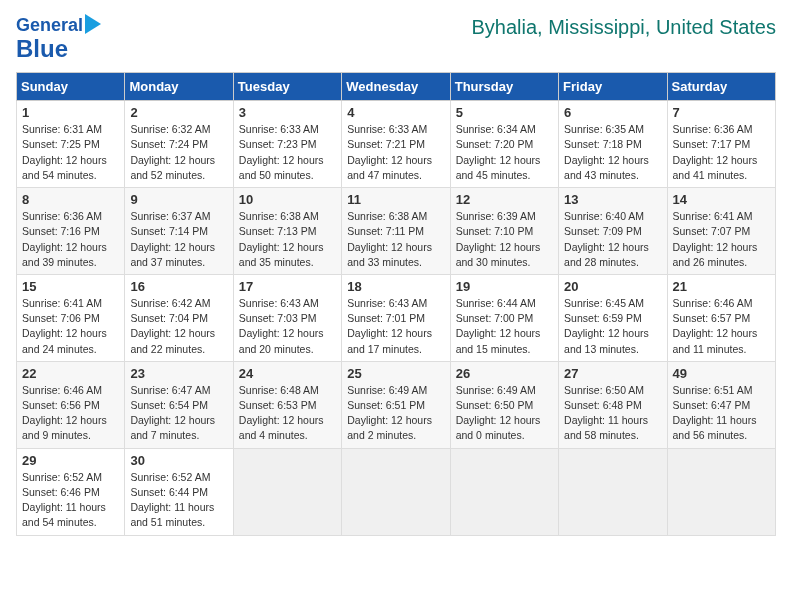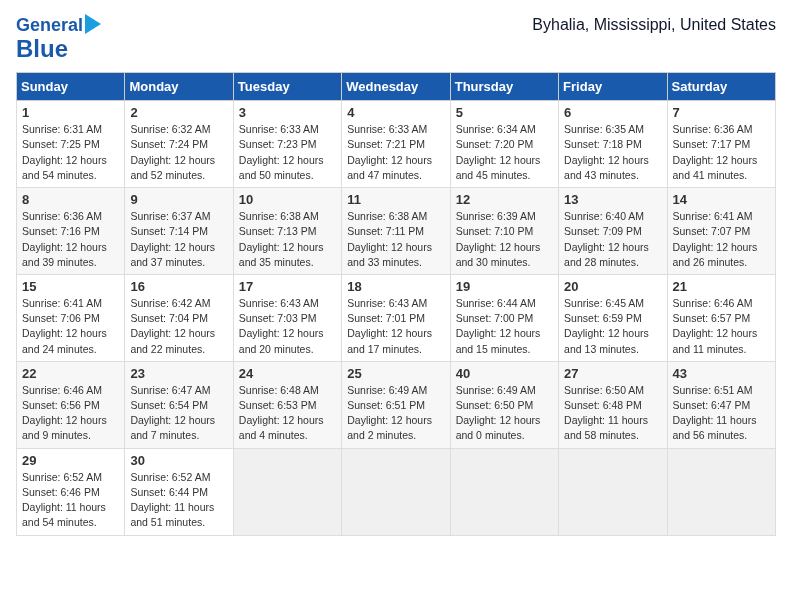--- a/index.html
+++ b/index.html
@@ -30,21 +30,21 @@
     .logo-blue { color: #1a5aad; }
     .logo-arrow {
       width: 0; height: 0;
       border-top: 10px solid transparent;
       border-bottom: 10px solid transparent;
       border-left: 16px solid #1a9ee0;
       margin-top: -4px;
     }
     .title-block { text-align: right; }
     .title-block h1 { font-size: 32px; font-weight: bold; color: #333; }
-    .title-block h2 { font-size: 16px; font-weight: normal; color: #0f172a; }
+    .title-block h2 { font-size: 20px; font-weight: normal; color: #0f766e; }
 
     .calendar { width: 100%; border-collapse: collapse; }
     .calendar thead tr {
       background: #1a5aad;
       color: #fff;
       padding-left: 44px;
     }
     .calendar thead th {
       padding: 6px 4px;
       font-size: 13px;
@@ -155,25 +155,25 @@
       </tr>
       <tr>
         <td><span class="day-num">22</span>
 <span class="day-info">Sunrise: 6:46 AM<br>Sunset: 6:56 PM<br>Daylight: 12 hours and 9 minutes.</span></td>
         <td><span class="day-num">23</span>
 <span class="day-info">Sunrise: 6:47 AM<br>Sunset: 6:54 PM<br>Daylight: 12 hours and 7 minutes.</span></td>
         <td><span class="day-num">24</span>
 <span class="day-info">Sunrise: 6:48 AM<br>Sunset: 6:53 PM<br>Daylight: 12 hours and 4 minutes.</span></td>
         <td><span class="day-num">25</span>
 <span class="day-info">Sunrise: 6:49 AM<br>Sunset: 6:51 PM<br>Daylight: 12 hours and 2 minutes.</span></td>
-        <td><span class="day-num">40</span>
+        <td><span class="day-num">26</span>
 <span class="day-info">Sunrise: 6:49 AM<br>Sunset: 6:50 PM<br>Daylight: 12 hours and 0 minutes.</span></td>
         <td><span class="day-num">27</span>
 <span class="day-info">Sunrise: 6:50 AM<br>Sunset: 6:48 PM<br>Daylight: 11 hours and 58 minutes.</span></td>
-        <td><span class="day-num">43</span>
+        <td><span class="day-num">49</span>
 <span class="day-info">Sunrise: 6:51 AM<br>Sunset: 6:47 PM<br>Daylight: 11 hours and 56 minutes.</span></td>
       </tr>
       <tr>
         <td><span class="day-num">29</span>
 <span class="day-info">Sunrise: 6:52 AM<br>Sunset: 6:46 PM<br>Daylight: 11 hours and 54 minutes.</span></td>
         <td><span class="day-num">30</span>
 <span class="day-info">Sunrise: 6:52 AM<br>Sunset: 6:44 PM<br>Daylight: 11 hours and 51 minutes.</span></td>
         <td class="empty"></td>
         <td class="empty"></td>
         <td class="empty"></td>

